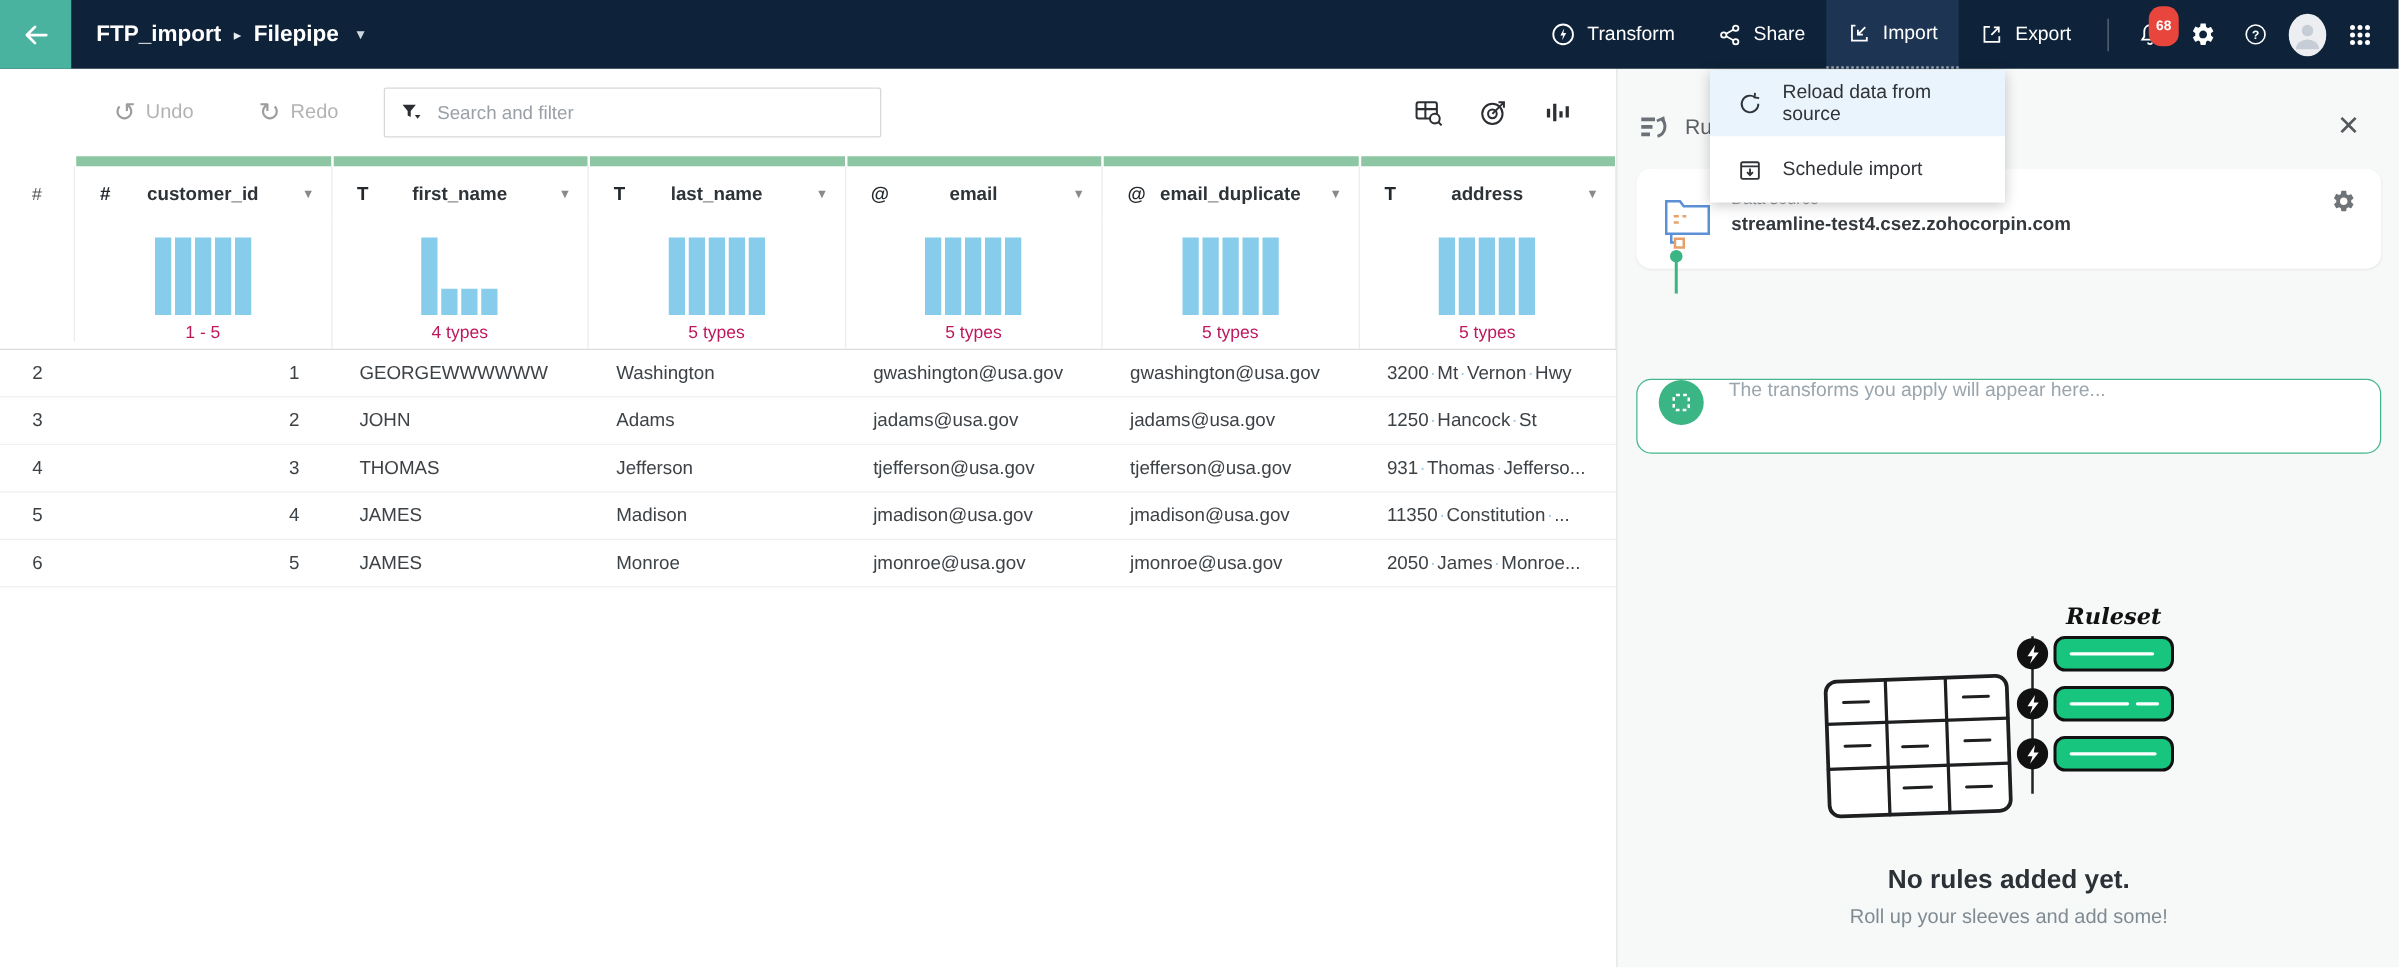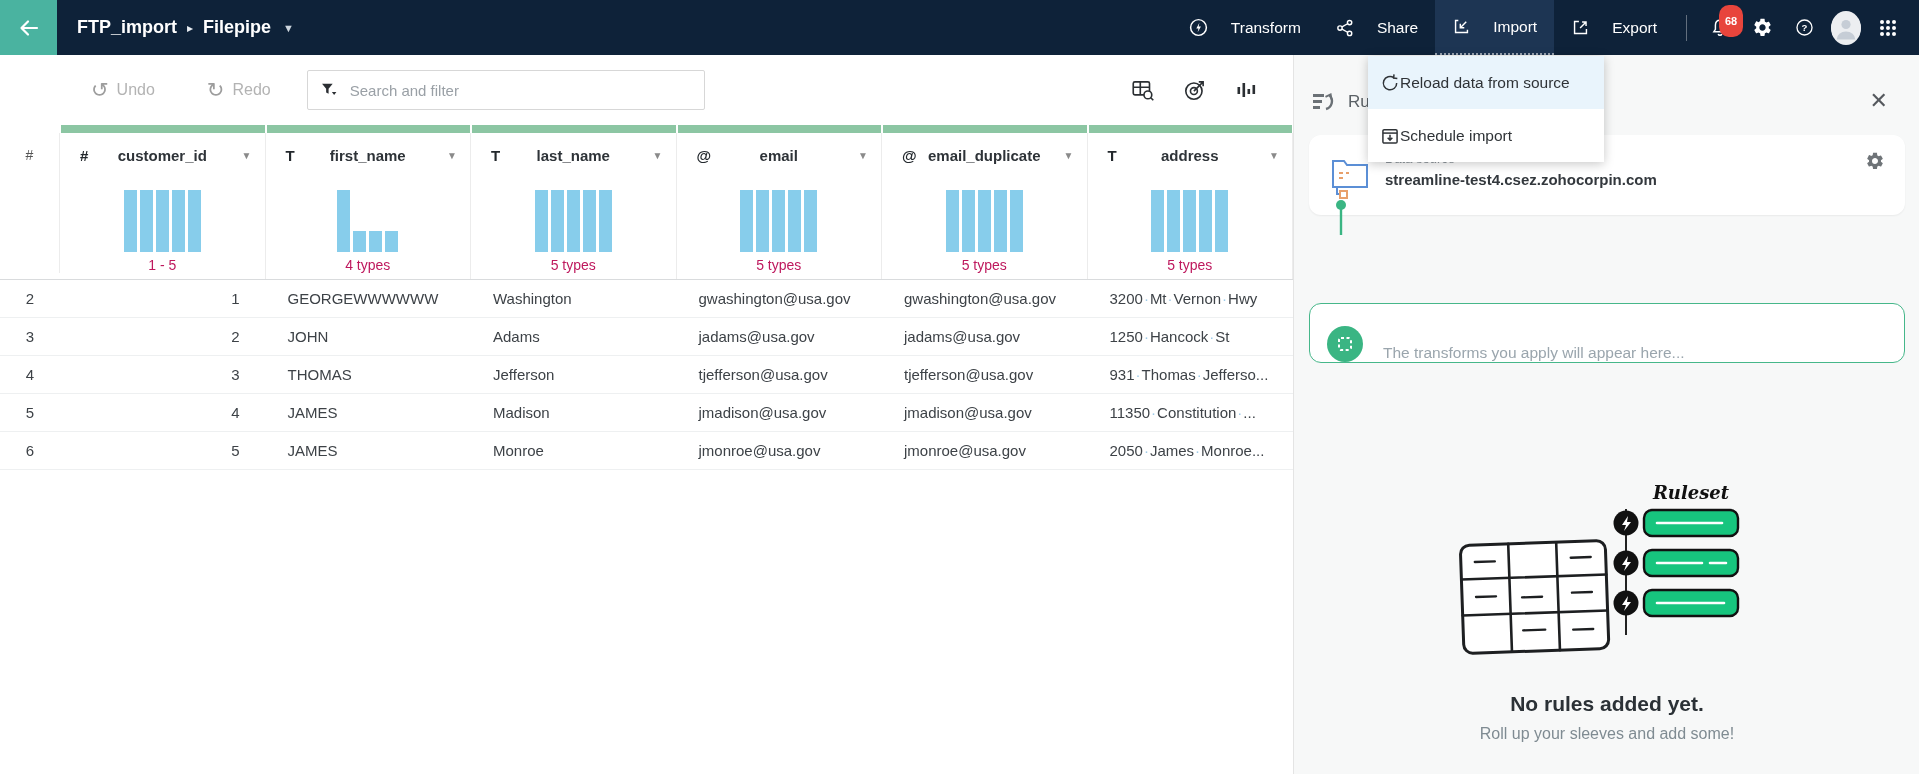--- a/index.html
+++ b/index.html
@@ -5,21 +5,21 @@
   html,body{margin:0;padding:0;background:#fff;}
   body{width:1919px;height:774px;position:relative;overflow:hidden;
        font-family:"Liberation Sans","DejaVu Sans",sans-serif;color:#3c4247;}
   
   .navbar{position:absolute;left:0;top:0;width:1919px;height:55px;background:#0e2239;display:flex;align-items:center;z-index:30;}
   .back-btn{width:57px;height:55px;background:#4ab3a0;border:none;display:flex;align-items:center;justify-content:center;cursor:pointer;flex:0 0 auto;}
   .crumb{display:flex;align-items:center;gap:10px;margin-left:20px;color:#fff;font-size:18px;font-weight:bold;}
   .crumb .sep{font-size:12px;color:#e8edf2;}
   .crumb .dd{font-size:11px;color:#cdd6de;margin-left:2px;}
   .nav-right{position:absolute;right:10px;top:0;height:55px;display:flex;align-items:center;}
-  .nav-act{display:flex;align-items:center;gap:22px;background:transparent;border:none;color:#fff;font-size:15.5px;height:55px;padding:0 17px;cursor:pointer;font-family:inherit;}
+  .nav-act{display:flex;align-items:center;gap:9px;background:transparent;border:none;color:#fff;font-size:15.5px;height:55px;padding:0 17px;cursor:pointer;font-family:inherit;}
   .nav-act.active{background:#1d3553;border-bottom:2px dotted rgba(255,255,255,.55);text-align:center;}
   .nav-divider{width:1px;height:26px;background:rgba(255,255,255,.35);margin:0 12px;}
   .icon-btn{position:relative;background:transparent;border:none;width:42px;height:55px;display:flex;align-items:center;justify-content:center;cursor:pointer;}
   .badge{position:absolute;top:5px;left:20px;min-width:14px;padding:10px 5px;background:#e8453c;border-radius:10px;color:#fff;font-size:11px;font-weight:bold;text-align:center;}
   .avatar{width:34px;height:34px;border-radius:50%;background:#eceef1;overflow:hidden;display:flex;align-items:center;justify-content:center;}
   
   .toolbar{position:absolute;left:0;top:55px;width:1293px;height:70px;background:#fff;display:flex;align-items:center;}
   .tool-btn{display:flex;align-items:center;gap:8px;background:none;border:none;color:#b3b3b3;font-size:16px;cursor:default;font-family:inherit;}
   .tool-btn .arr{font-size:21px;line-height:1;color:#9d9d9d;font-family:"DejaVu Sans",sans-serif;}
   .search-box{display:flex;align-items:center;gap:10px;width:372px;height:38px;border:1px solid #d7d7d7;border-radius:2px;background:#fff;margin-left:30px;padding:0 12px;}
@@ -56,29 +56,29 @@
   .card{position:absolute;left:15px;right:15px;background:#fff;border-radius:12px;box-shadow:0 1px 2px rgba(0,0,0,.06);}
   .card1{top:80px;height:80px;}
   .card1 .ds-icon{position:absolute;left:18px;top:16px;}
   .card1 .ds-label{position:absolute;left:76px;top:16px;font-size:13px;color:#8f979d;}
   .card1 .ds-value{position:absolute;left:76px;top:36px;font-size:15px;font-weight:bold;color:#33383d;}
   .card1 .gear2{position:absolute;right:20px;top:16px;background:none;border:none;cursor:pointer;padding:0;}
   .connector{position:absolute;left:37px;top:144px;width:20px;height:36px;z-index:2;}
   .card2{top:172px;height:60px;display:flex;align-items:center;}
   .gcircle{width:40px;height:40px;border-radius:50%;background:#3ab583;display:flex;align-items:center;justify-content:center;flex:0 0 auto;margin-left:16px;}
   .card2 .imp-text{margin-left:20px;font-size:15px;color:#3a4045;}
-  .card3{top:248px;height:58px;display:flex;align-items:flex-end;background:#fff;border:1px solid #46b78a;box-shadow:none;}
+  .card3{top:248px;height:58px;display:flex;align-items:flex-start;background:#fff;border:1px solid #46b78a;box-shadow:none;}
   .gcircle2{width:36px;height:36px;border-radius:50%;background:#3ab583;display:flex;align-items:center;justify-content:center;flex:0 0 auto;margin-left:17px;}
   .card3 .ph-text{margin-left:20px;font-size:15.5px;color:#9aa5ad;}
   .illus{position:absolute;left:160px;top:430px;}
   .empty-title{position:absolute;left:0;width:626px;top:637px;text-align:center;font-size:21px;font-weight:bold;color:#2b3136;}
   .empty-sub{position:absolute;left:0;width:626px;top:670px;text-align:center;font-size:16px;color:#7f8b92;}
   
   .menu{position:absolute;left:1368px;top:56px;width:236px;background:#fff;box-shadow:0 2px 10px rgba(0,0,0,.22);z-index:50;}
-  .menu-item{display:flex;align-items:center;gap:0;height:53px;padding:0 12px;font-size:15.5px;color:#2f3337;cursor:pointer;}
+  .menu-item{display:flex;align-items:center;gap:16px;height:53px;padding:0 22px;font-size:15.5px;color:#2f3337;cursor:pointer;}
   .menu-item.hl{background:#e9f4fc;}
   svg{display:block;}
 </style>
 </head>
 <body>
 
 <header class="navbar">
   <button class="back-btn">
     <span>
       <svg width="24" height="24" viewBox="0 0 24 24">

